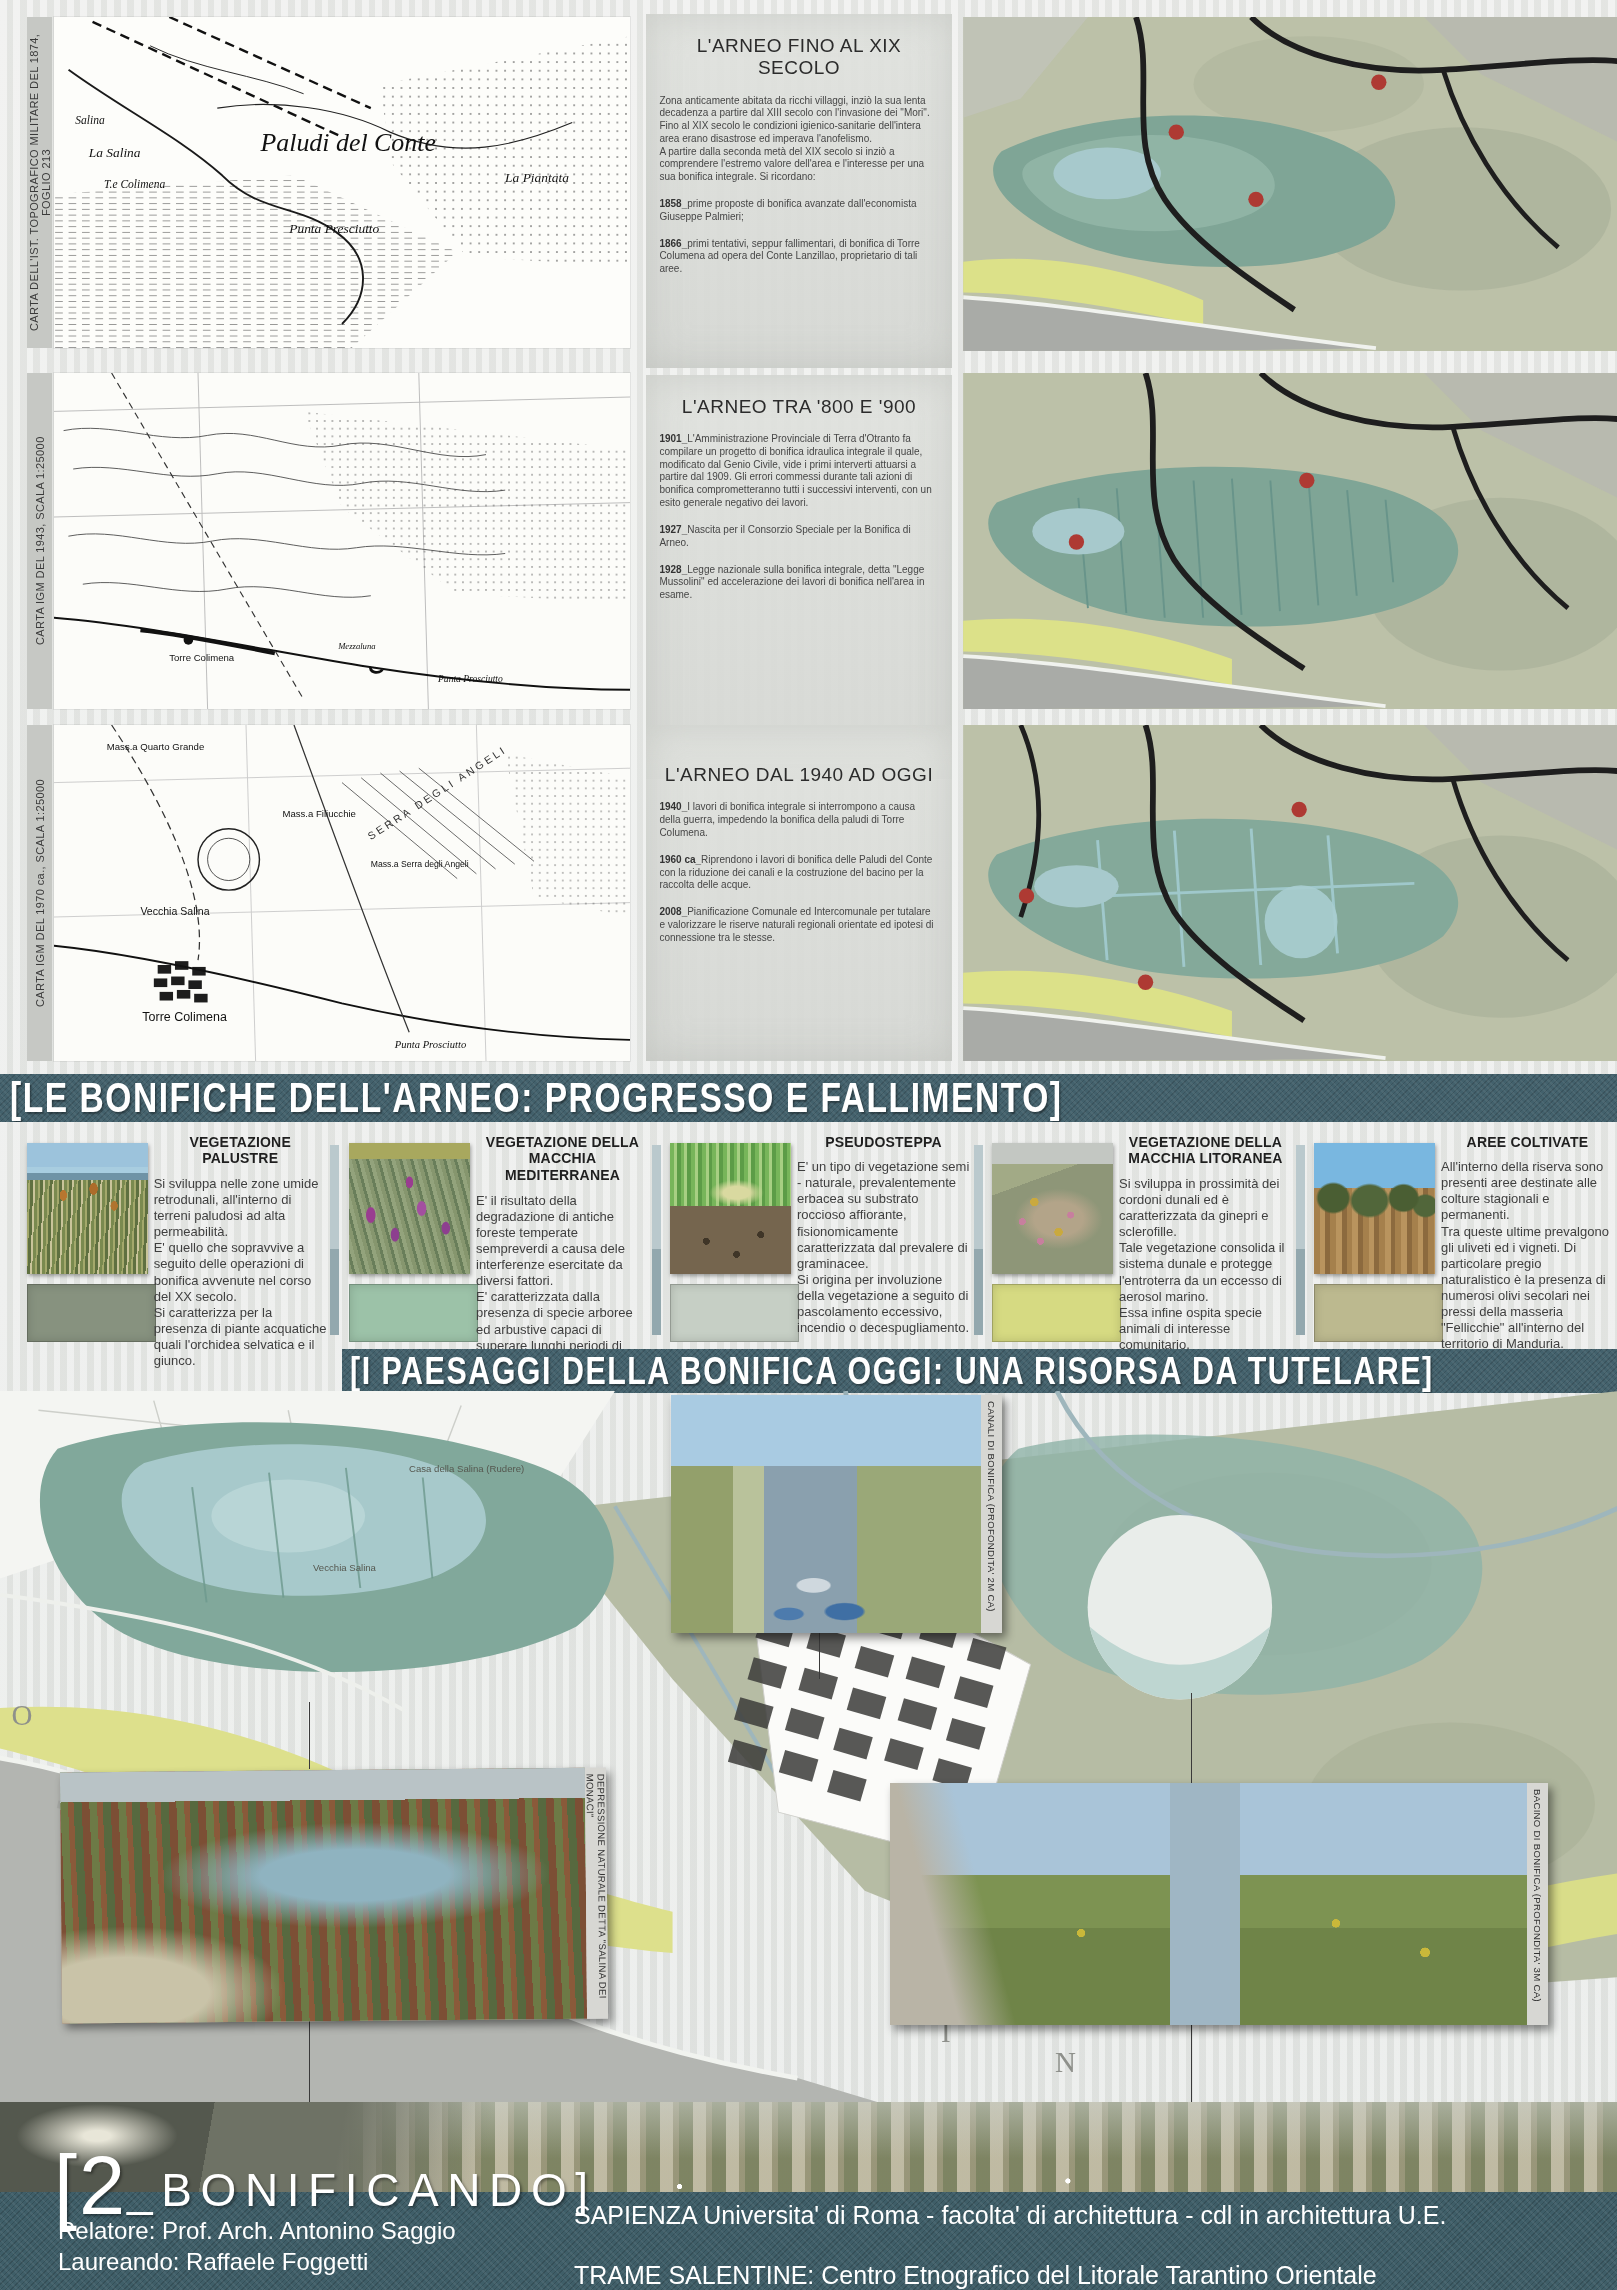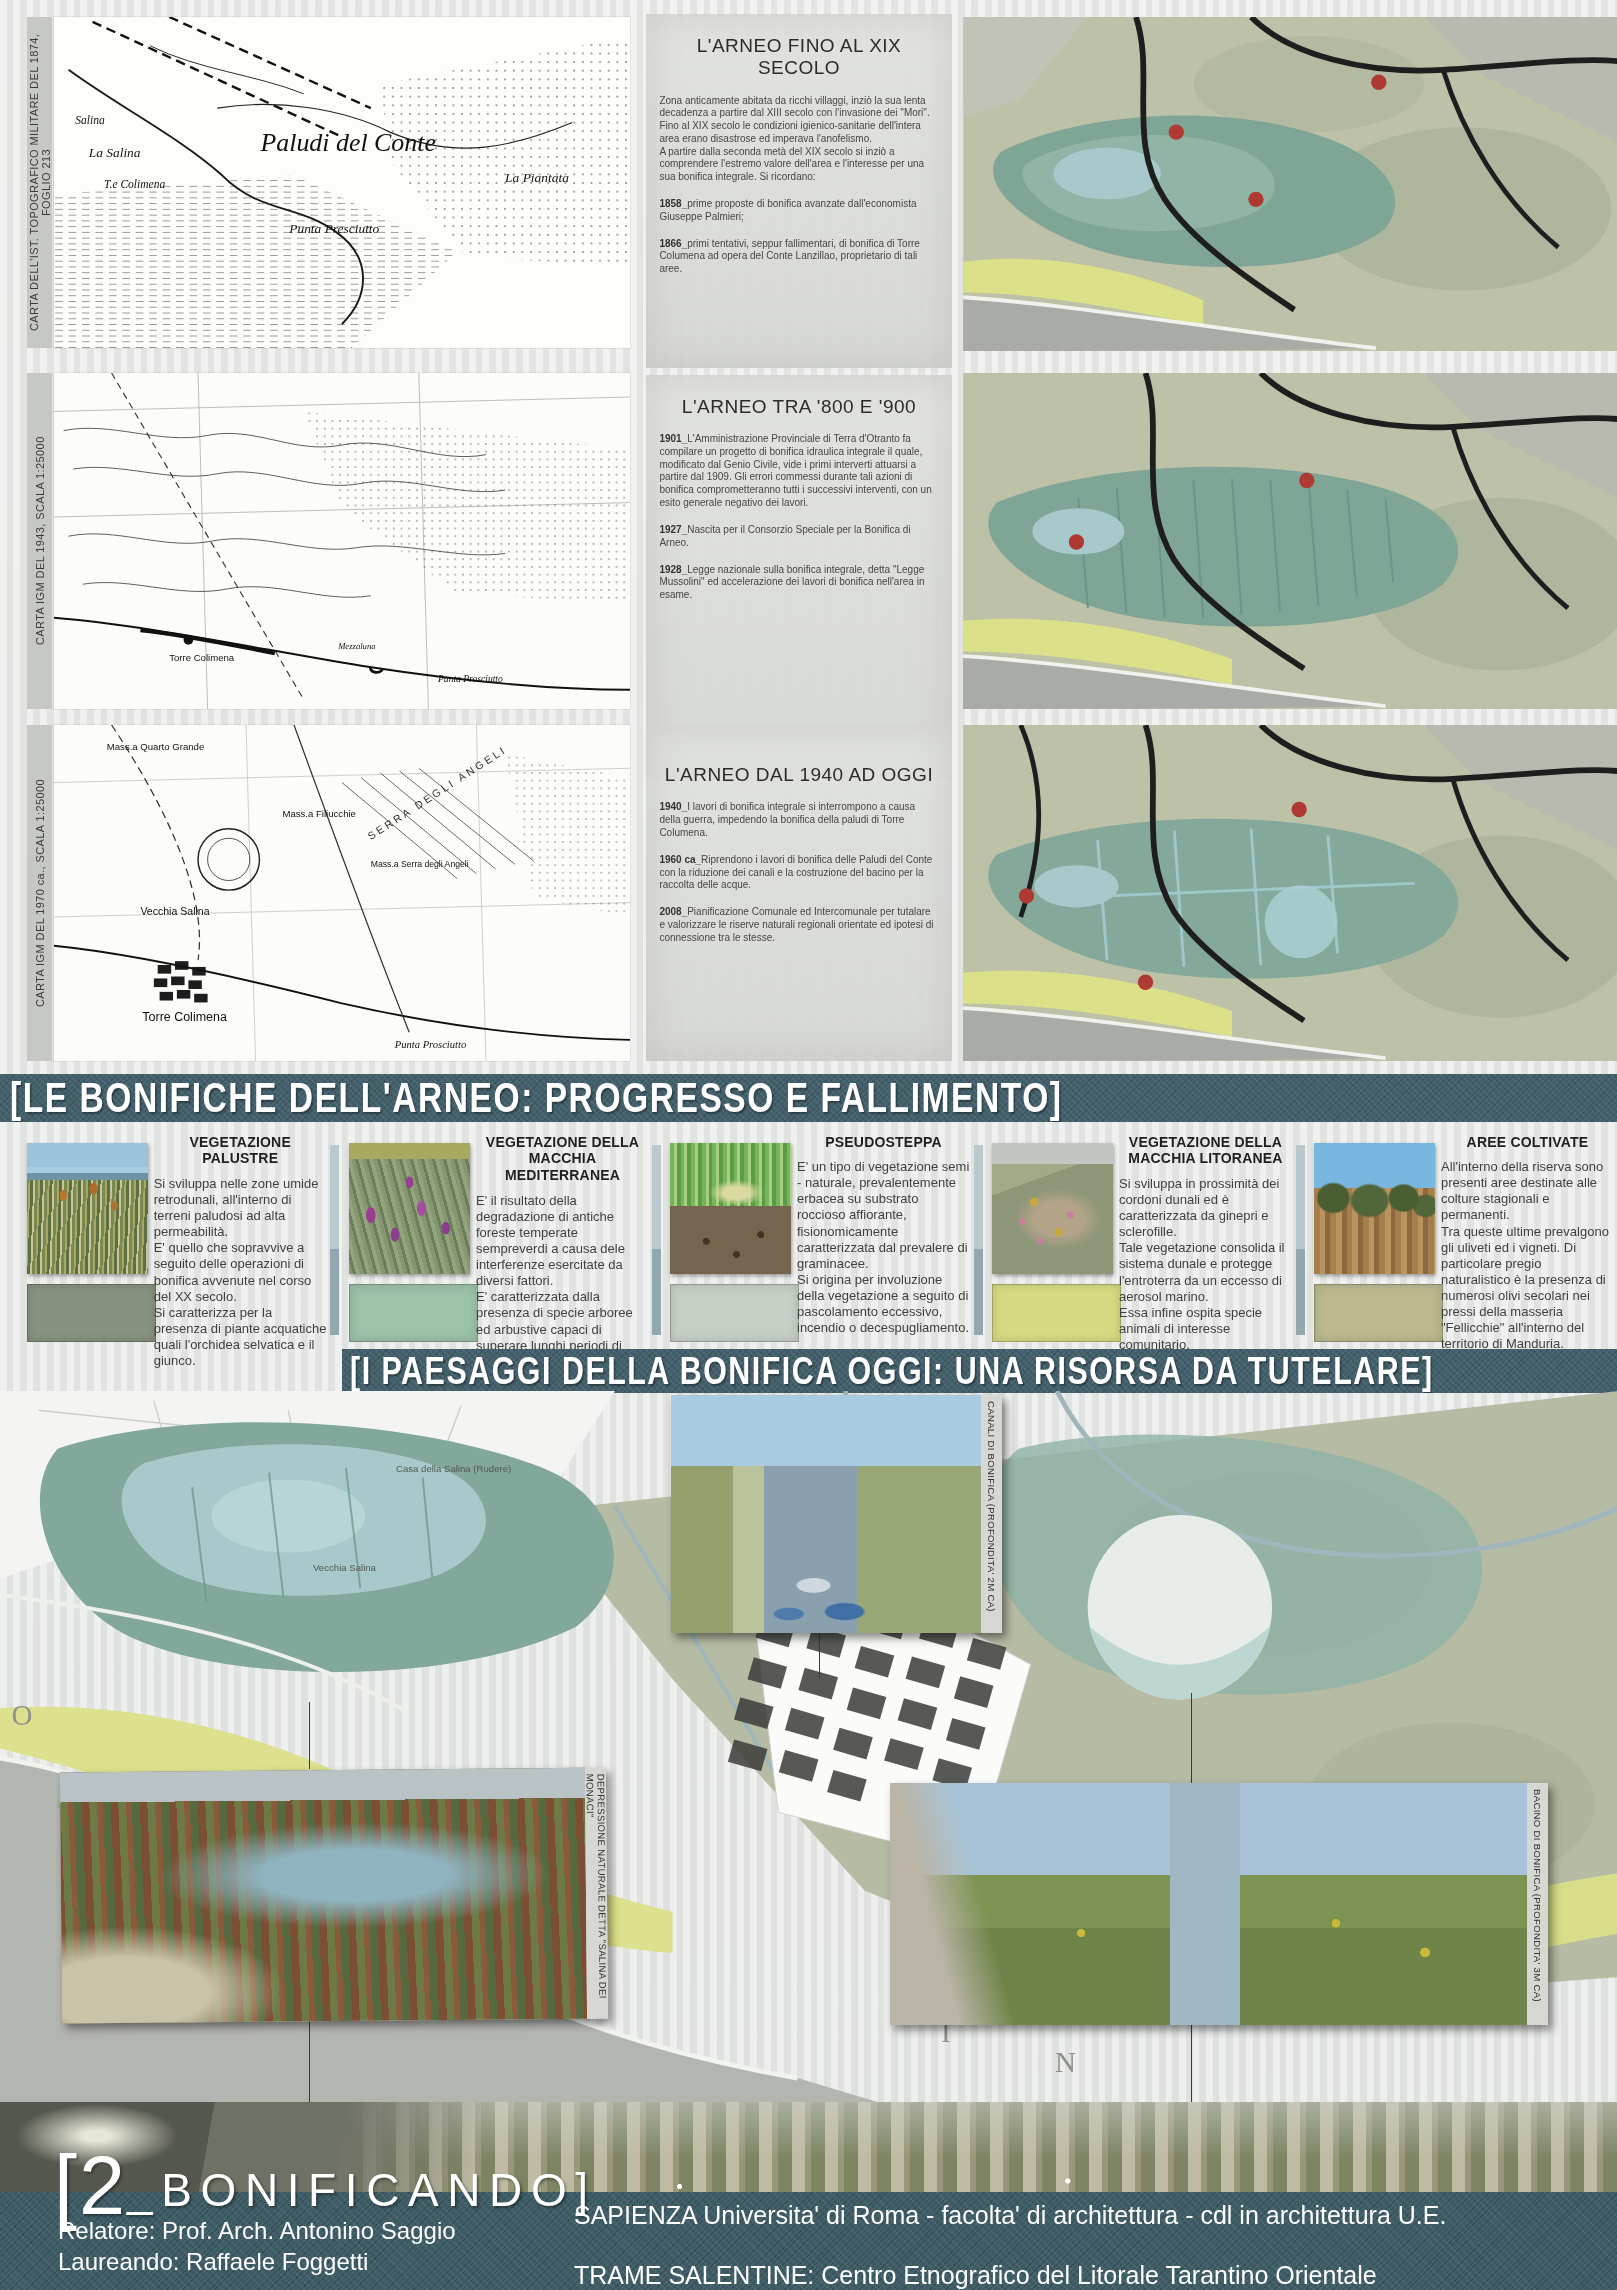--- a/index.html
+++ b/index.html
@@ -464,21 +464,21 @@
             <rect x="834" y="396" width="36" height="24"></rect>
             <rect x="888" y="402" width="36" height="24"></rect>
         </g>
       </g>
       <g stroke="#6d988d" stroke-width="2" fill="none" opacity=".8">
         <path d="M200,100 L215,220 M280,85 L295,215 M360,80 L375,205 M440,90 L450,195"></path>
       </g>
     </svg>
 
     
-    <span class="maplab" style="left:396px;top:72px;">Casa della Salina (Rudere)</span>
+    <span class="maplab" style="left:409px;top:72px;">Casa della Salina (Rudere)</span>
     <span class="maplab" style="left:313px;top:171px;">Vecchia Salina</span>
   </div>
 
   <span class="sealetter" style="left:11.5px;top:1699px;">O</span>
   <span class="sealetter" style="left:941px;top:2016px;">I</span>
   <span class="sealetter" style="left:1055px;top:2046px;">N</span>
 
   <div class="lline" style="left:819px;top:1633px;height:46px;"></div>
   <div class="lline" style="left:309px;top:1702px;height:67px;"></div>
   <div class="lline" style="left:1191px;top:1693px;height:90px;"></div>

